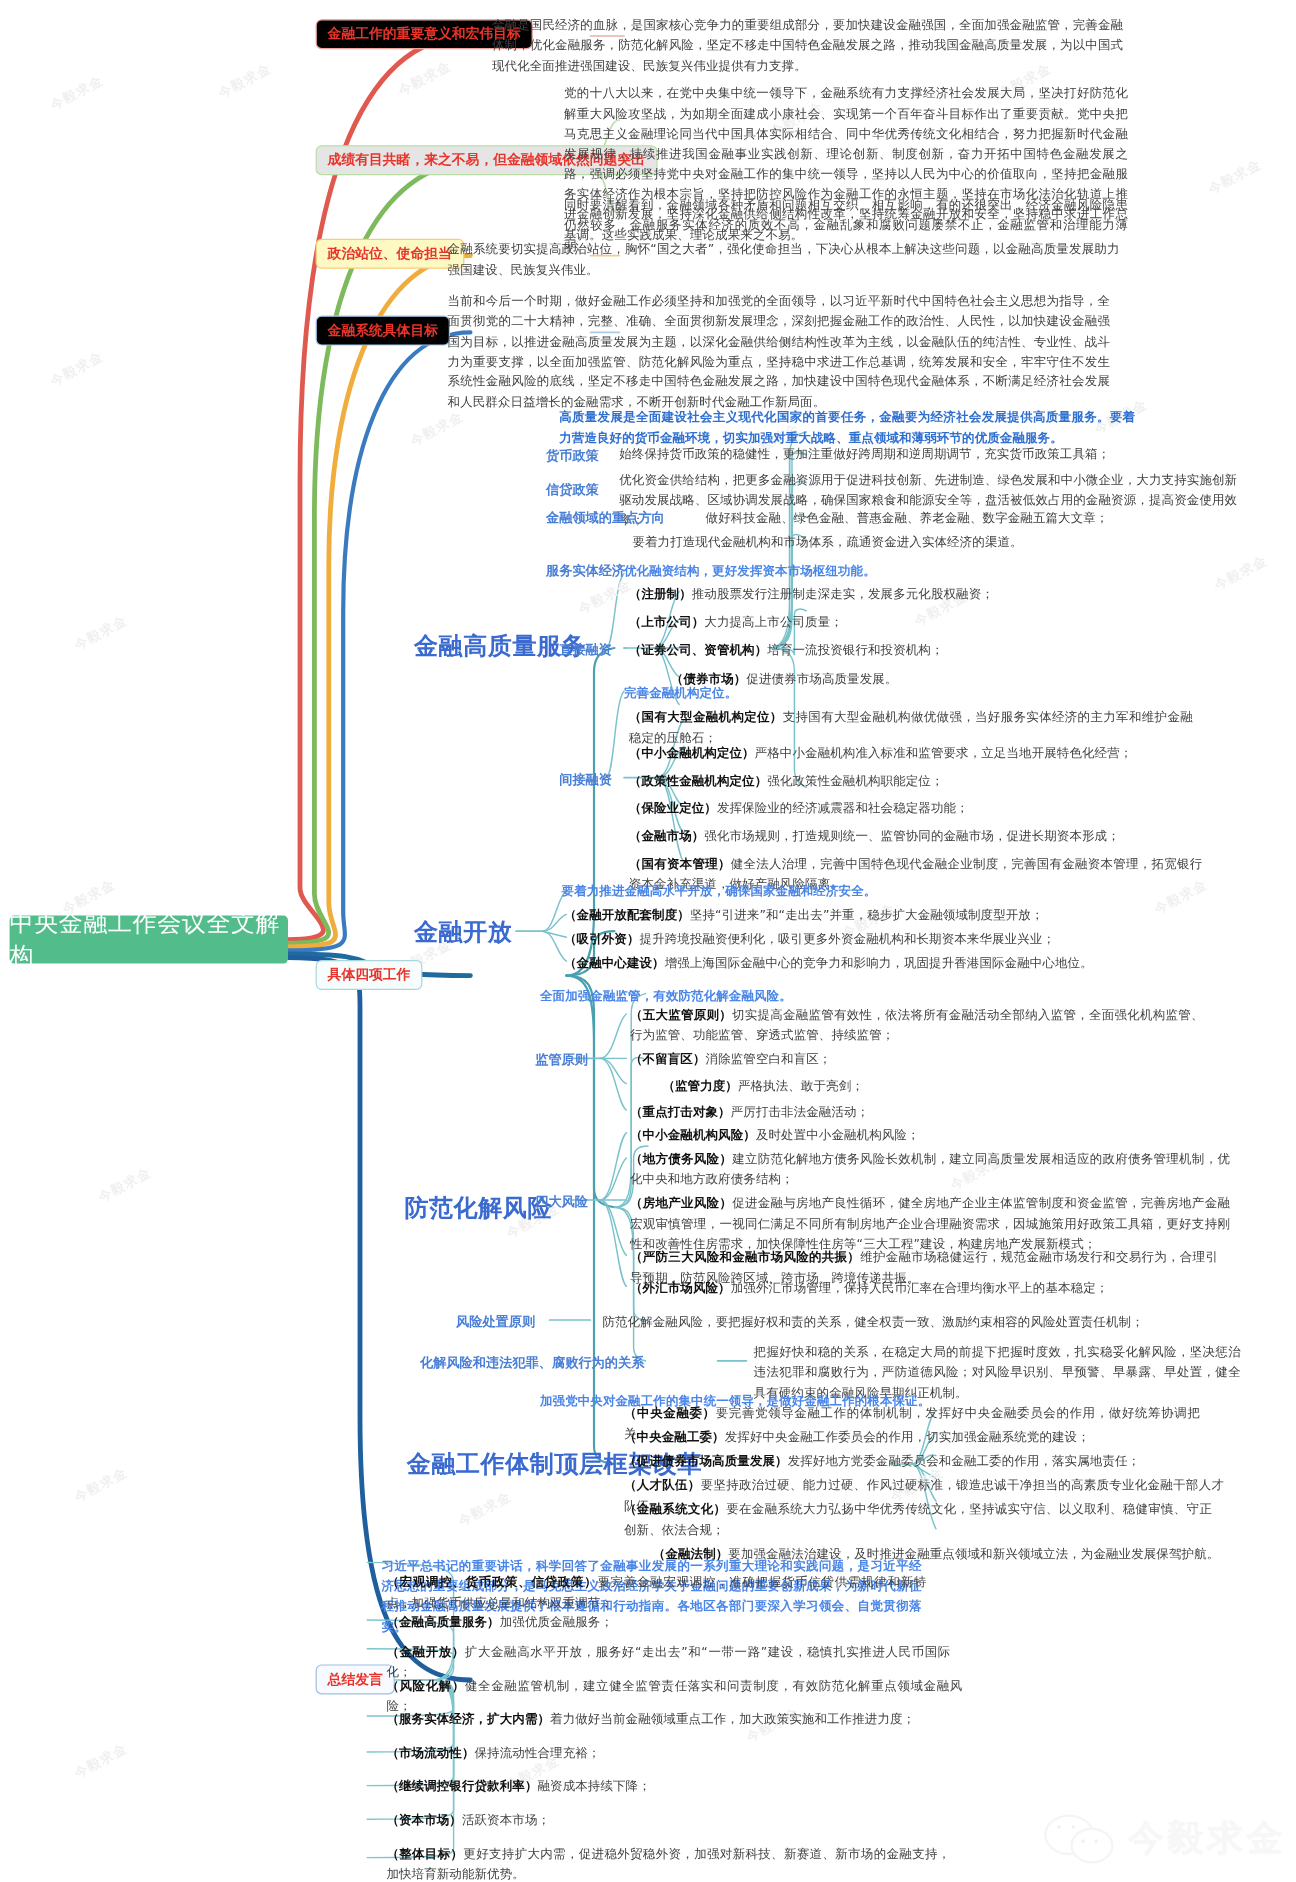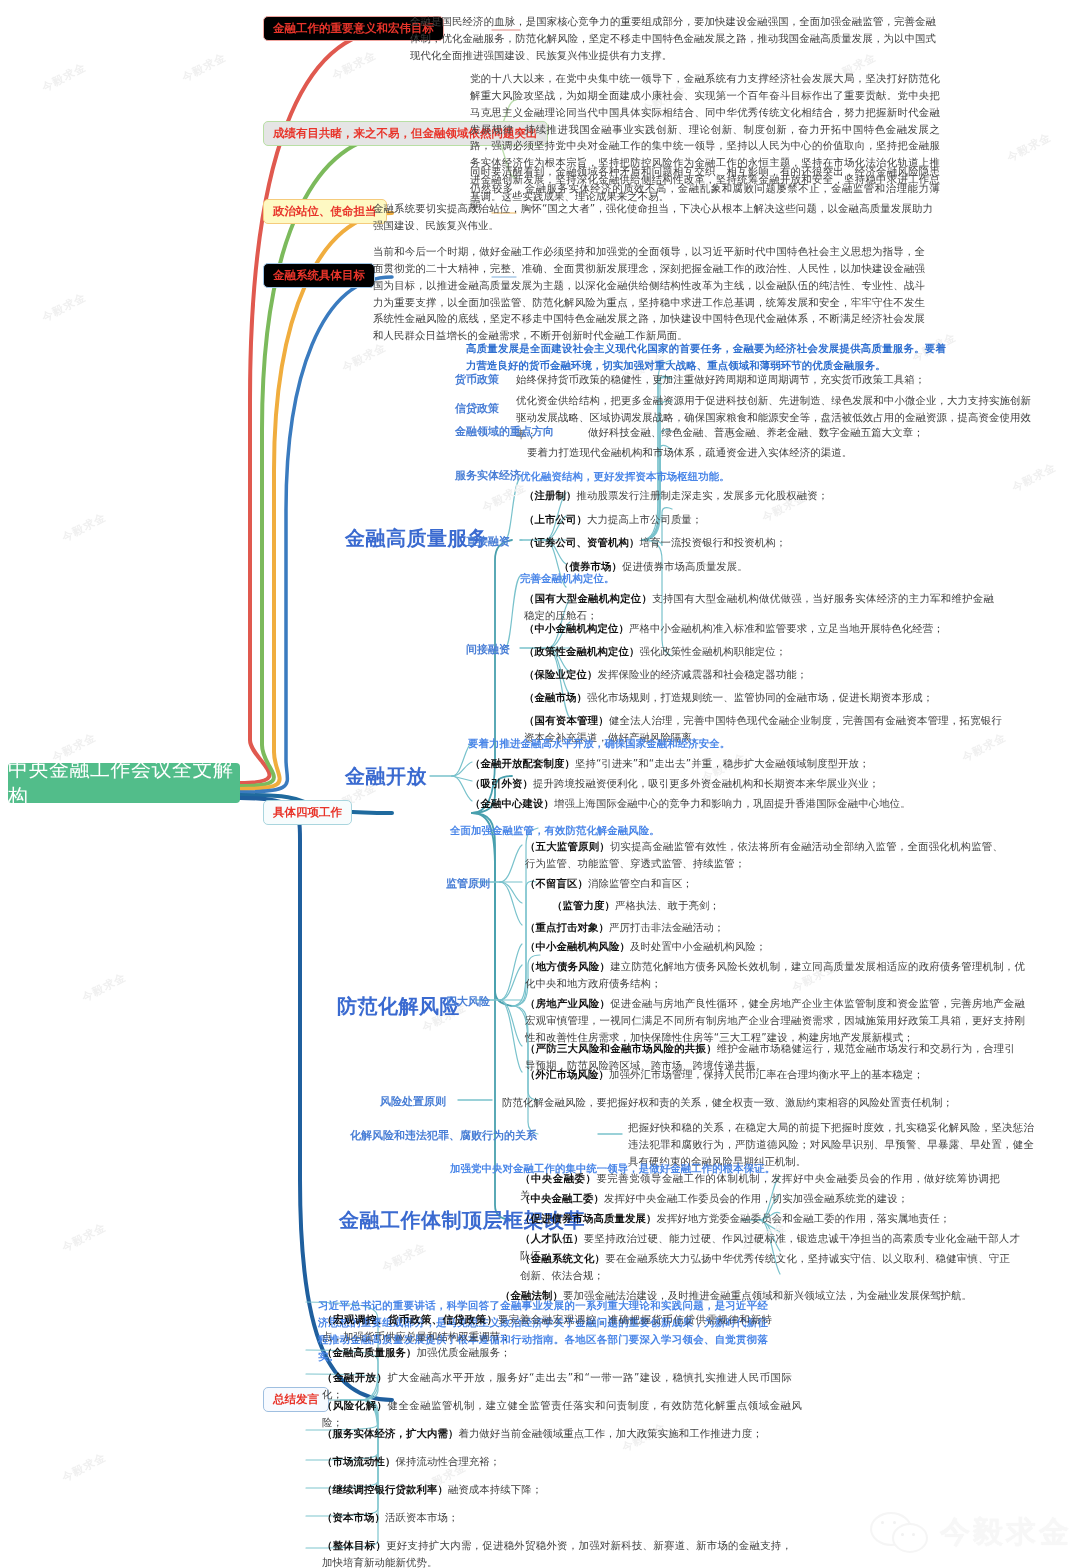--- a/index.html
+++ b/index.html
@@ -345,21 +345,21 @@
   </div>
   <div class="para" style="left:520px;top:1210px;width:480px;">
     <span class="lead">（促进债券市场高质量发展）</span><span>发挥好地方党委金融委员会和金融工委的作用，落实属地责任；</span>
   </div>
   <div class="para" style="left:520px;top:1230px;width:500px;">
     <span class="lead">（人才队伍）</span><span>要坚持政治过硬、能力过硬、作风过硬标准，锻造忠诚干净担当的高素质专业化金融干部人才队伍；</span>
   </div>
   <div class="para" style="left:520px;top:1250px;width:490px;">
     <span class="lead">（金融系统文化）</span><span>要在金融系统大力弘扬中华优秀传统文化，坚持诚实守信、以义取利、稳健审慎、守正创新、依法合规；</span>
   </div>
-  <div class="para" style="left:500px;top:1287px;width:500px;">
+  <div class="para" style="left:544px;top:1287px;width:500px;">
     <span class="lead">（金融法制）</span><span>要加强金融法治建设，及时推进金融重点领域和新兴领域立法，为金融业发展保驾护航。</span>
   </div>
 
   <div class="para head2" style="left: 318px; top: 1297px; width: 450px;">习近平总书记的重要讲话，科学回答了金融事业发展的一系列重大理论和实践问题，是习近平经济思想的重要组成部分，是马克思主义政治经济学关于金融问题的重要创新成果，为新时代新征程推动金融高质量发展提供了根本遵循和行动指南。各地区各部门要深入学习领会、自觉贯彻落实。</div>
 
   <div class="para" style="left: 322px; top: 1311px; width: 450px;">
     <span class="lead">（宏观调控、货币政策、信贷政策）</span><span>要完善金融宏观调控，准确把握货币信贷供需规律和新特点，加强货币供应总量和结构双重调节；</span>
   </div>
   <div class="para" style="left: 322px; top: 1369px; width: 470px;">
     <span class="lead">（金融开放）</span><span>扩大金融高水平开放，服务好“走出去”和“一带一路”建设，稳慎扎实推进人民币国际化；</span>

